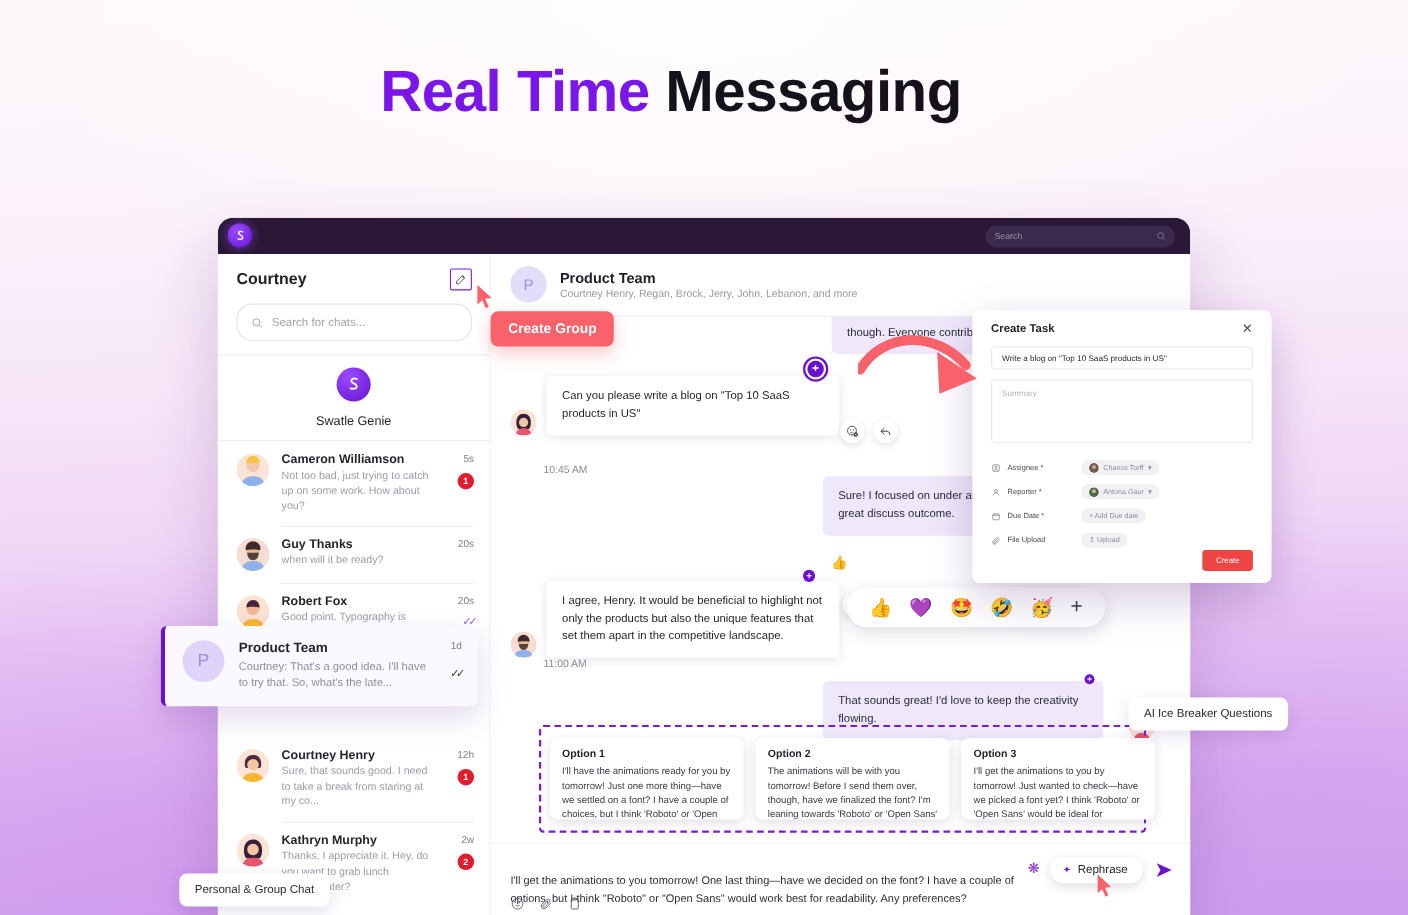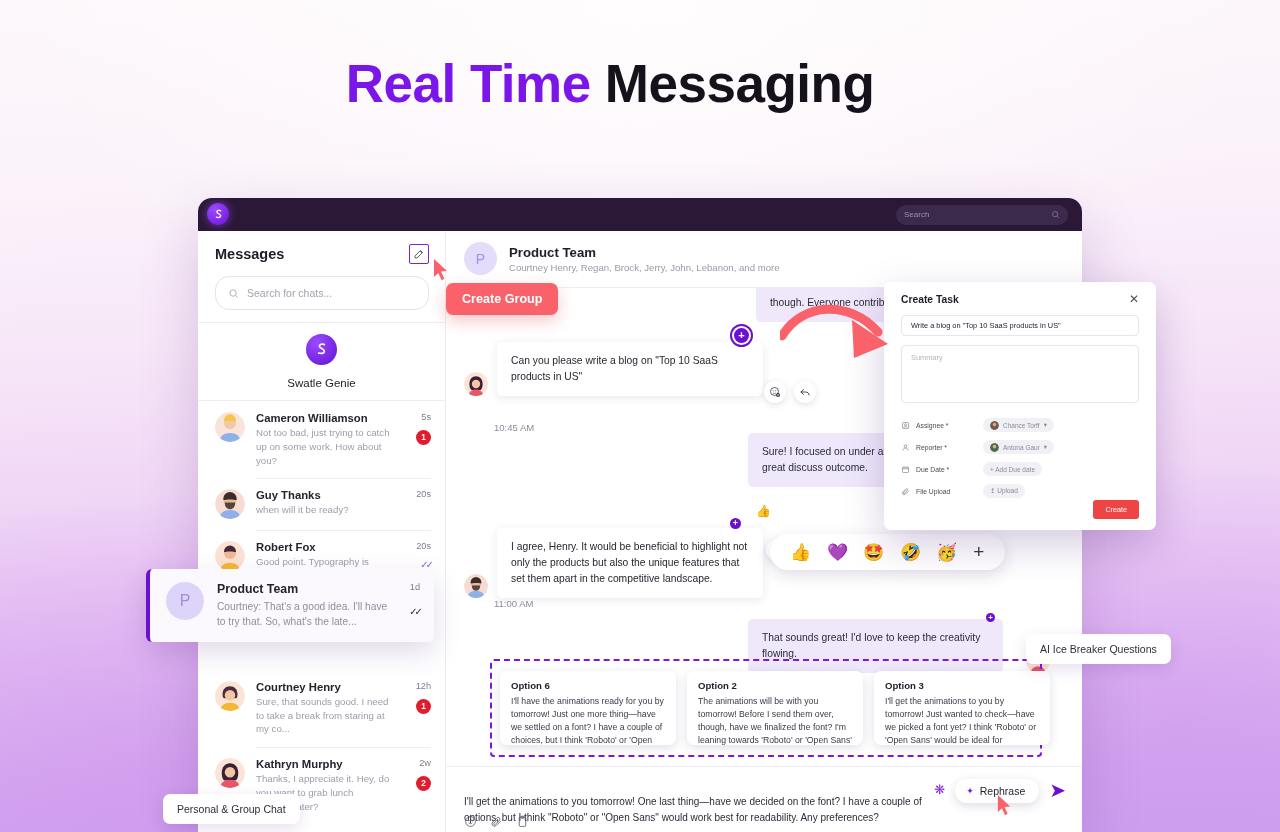--- a/index.html
+++ b/index.html
@@ -280,21 +280,21 @@
           <circle cx="11" cy="11" r="7"></circle>
           <line x1="16.5" y1="16.5" x2="21" y2="21"></line>
         </svg>
     </div>
   </div>
 
   <div class="app-body">
 
     <div class="sidebar">
       <div class="sb-head">
-        <div class="sb-title">Messages</div>
+        <div class="sb-title">Courtney</div>
         <div class="compose-btn">
           <svg viewBox="0 0 24 24">
               <path d="M4 20h4l11-11-4-4L4 16v4z"></path>
               <line x1="14" y1="6" x2="18" y2="10"></line>
             </svg>
         </div>
       </div>
       <div class="sb-search">
         <svg viewBox="0 0 24 24">
             <circle cx="11" cy="11" r="7"></circle>
@@ -547,21 +547,21 @@
     <span>💜</span>
     <span>🤩</span>
     <span>🤣</span>
     <span>🥳</span>
     <span class="plus">+</span>
   </div>
 
   <div class="options-strip" style="left:292px; top:461px;"></div>
   <div class="opt-cards" style="left:302px; top:473px;">
     <div class="opt-card">
-      <div class="opt-title">Option 6</div>
+      <div class="opt-title">Option 1</div>
       <div class="opt-text">I'll have the animations ready for you by tomorrow! Just one more thing—have we settled on a font? I have a couple of choices, but I think 'Roboto' or 'Open</div>
     </div>
     <div class="opt-card">
       <div class="opt-title">Option 2</div>
       <div class="opt-text">The animations will be with you tomorrow! Before I send them over, though, have we finalized the font? I'm leaning towards 'Roboto' or 'Open Sans'</div>
     </div>
     <div class="opt-card">
       <div class="opt-title">Option 3</div>
       <div class="opt-text">I'll get the animations to you by tomorrow! Just wanted to check—have we picked a font yet? I think 'Roboto' or 'Open Sans' would be ideal for</div>
     </div>

